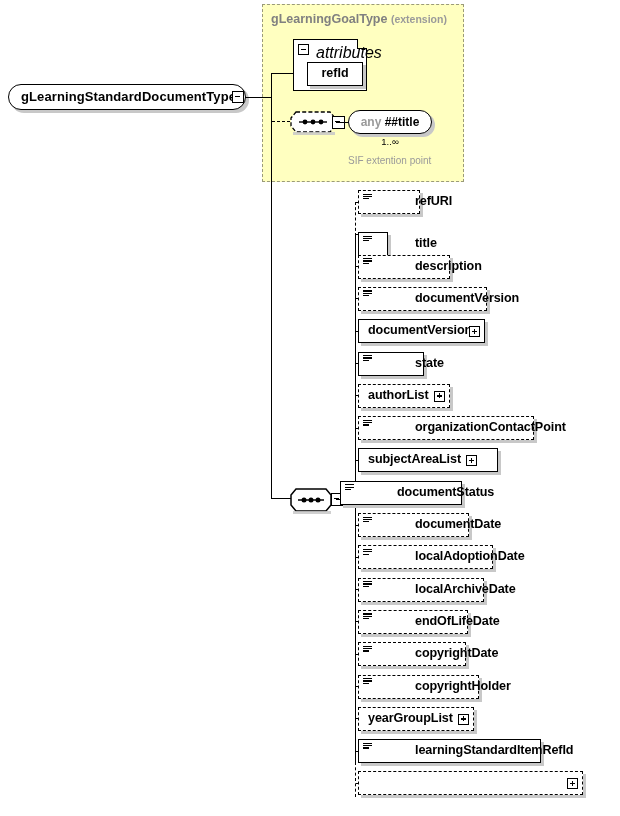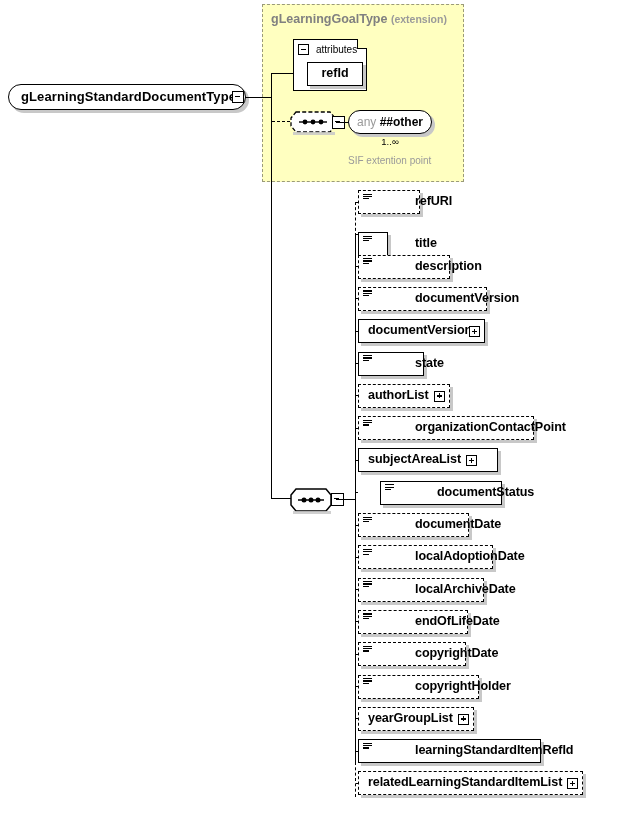--- a/index.html
+++ b/index.html
@@ -25,21 +25,21 @@
   .attr-box{
     position:absolute;left:293px;top:39px;width:74px;height:52px;
     background:#ffffff;border:1.3px solid #000;box-sizing:border-box;
   }
   .attr-box .notch{
     position:absolute;right:-1px;top:-1px;width:10px;height:10px;
     background:#ffffc0;border-left:1.3px solid #000;border-bottom:1.3px solid #000;
     box-sizing:border-box;
   }
   .attr-label{
-    position:absolute;left:316px;top:44px;font-size:10px;
+    position:absolute;left:316px;top:44px;font-size:16px;font-style:italic;
     color:#000;white-space:nowrap;
   }
   .minus-sq{
     position:absolute;width:11px;height:11px;background:#fff;
     border:1.5px solid #000;box-sizing:border-box;
   }
   .minus-sq::before{
     content:"";position:absolute;left:1.5px;top:3.5px;width:5px;height:1.5px;background:#000;
   }
   .plus-sq{
@@ -63,21 +63,21 @@
   .seqnode{position:absolute;width:46px;height:22px;}
 
   .any-box{
     position:absolute;left:348px;top:110px;width:84px;height:24px;
     background:#fff;border:1.4px solid #000;border-radius:12px;
     box-sizing:border-box;box-shadow:3px 3px 0 0 #c8c8c8;
   }
   .any-box .t{
     position:absolute;left:0;right:0;top:3.5px;text-align:center;font-size:12px;white-space:nowrap;
   }
-  .any-box .t .g{color:#9a9a9a;font-weight:normal;}
+  .any-box .t .g{color:#9a9a9a;font-weight:bold;}
   .any-box .t .b{color:#000;font-weight:bold;}
   .card{
     position:absolute;left:348px;top:136px;width:84px;text-align:center;
     font-size:9.5px;color:#000;
   }
   .sif-label{
     position:absolute;left:348px;top:155px;width:110px;
     font-size:10px;color:#9a9a9a;white-space:nowrap;
   }
 
@@ -169,21 +169,21 @@
       <circle cx="31" cy="11" r="2.4" fill="#000"></circle>
     </svg>
     <div style="position:absolute;left:3px;top:21px;width:42px;height:3px;background:#c8c8c8;opacity:.85;"></div>
   </div>
   <div class="minus-sq" style="left:332px;top:116px;width:13px;height:13px;"></div>
   <div class="ln h" style="left:336px;top:122px;width:14px;"></div>
 
   <div class="any-box">
     <div class="t">
       <span class="g">any</span>
-      <span class="b">##other</span>
+      <span class="b">##title</span>
     </div>
   </div>
   <div class="card">1..∞</div>
   <div class="sif-label">SIF extention point</div>
 
   <div class="root-box">
     <div class="label">gLearningStandardDocumentType</div>
   </div>
   <div class="root-minus"></div>
   <div class="ln h" style="left:245px;top:97px;width:27px;"></div>
@@ -273,21 +273,21 @@
           <i></i>
         </span>
         <span class="name ind">organizationContactPoint</span>
       </div>
       <div class="ln h" style="left: 355.5px; top: 459.9px; width: 2.5px;"></div>
       <div class="elem req" style="left: 358px; top: 448.4px; width: 140px;">
         <span class="name noind">subjectAreaList</span>
         <span class="plus-sq expand" style="left: 107px;"></span>
       </div>
       <div class="ln h" style="left: 355.5px; top: 492.2px; width: 2.5px;"></div>
-      <div class="elem req" style="left: 380px; top: 480.7px; width: 122px;">
+      <div class="elem req" style="left: 340px; top: 480.7px; width: 122px;">
         <span class="tlines">
           <i></i>
           <i></i>
           <i></i>
         </span>
         <span class="name ind">documentStatus</span>
       </div>
       <div class="dln h" style="left: 355.5px; top: 524.5px; width: 2.5px;"></div>
       <div class="elem opt" style="left: 358px; top: 513px; width: 111px;">
         <span class="tlines">
@@ -351,18 +351,17 @@
       <div class="elem req" style="left: 358px; top: 739.1px; width: 183px;">
         <span class="tlines">
           <i></i>
           <i></i>
           <i></i>
         </span>
         <span class="name ind">learningStandardItemRefId</span>
       </div>
       <div class="dln h" style="left: 355.5px; top: 782.9px; width: 2.5px;"></div>
       <div class="elem opt" style="left: 358px; top: 771.4px; width: 225px;">
-        <span class="name noind">relatedLearningStandardItemList</span>
         <span class="plus-sq expand" style="left: 208px;"></span>
       </div>
     </div>
 
 </div>
 
 </body></html>

